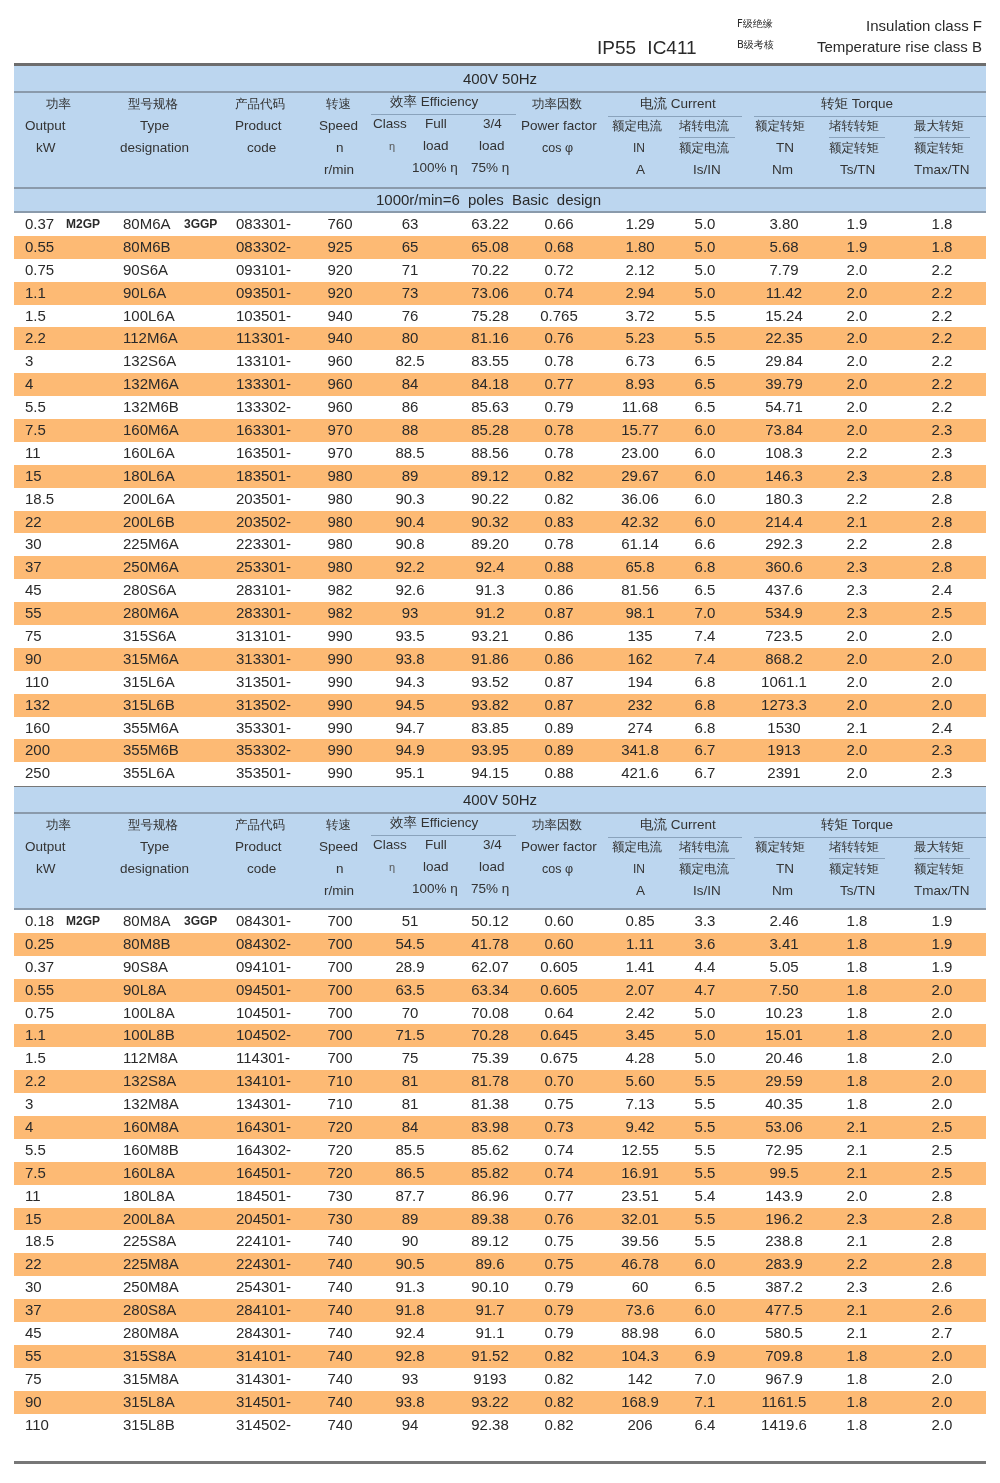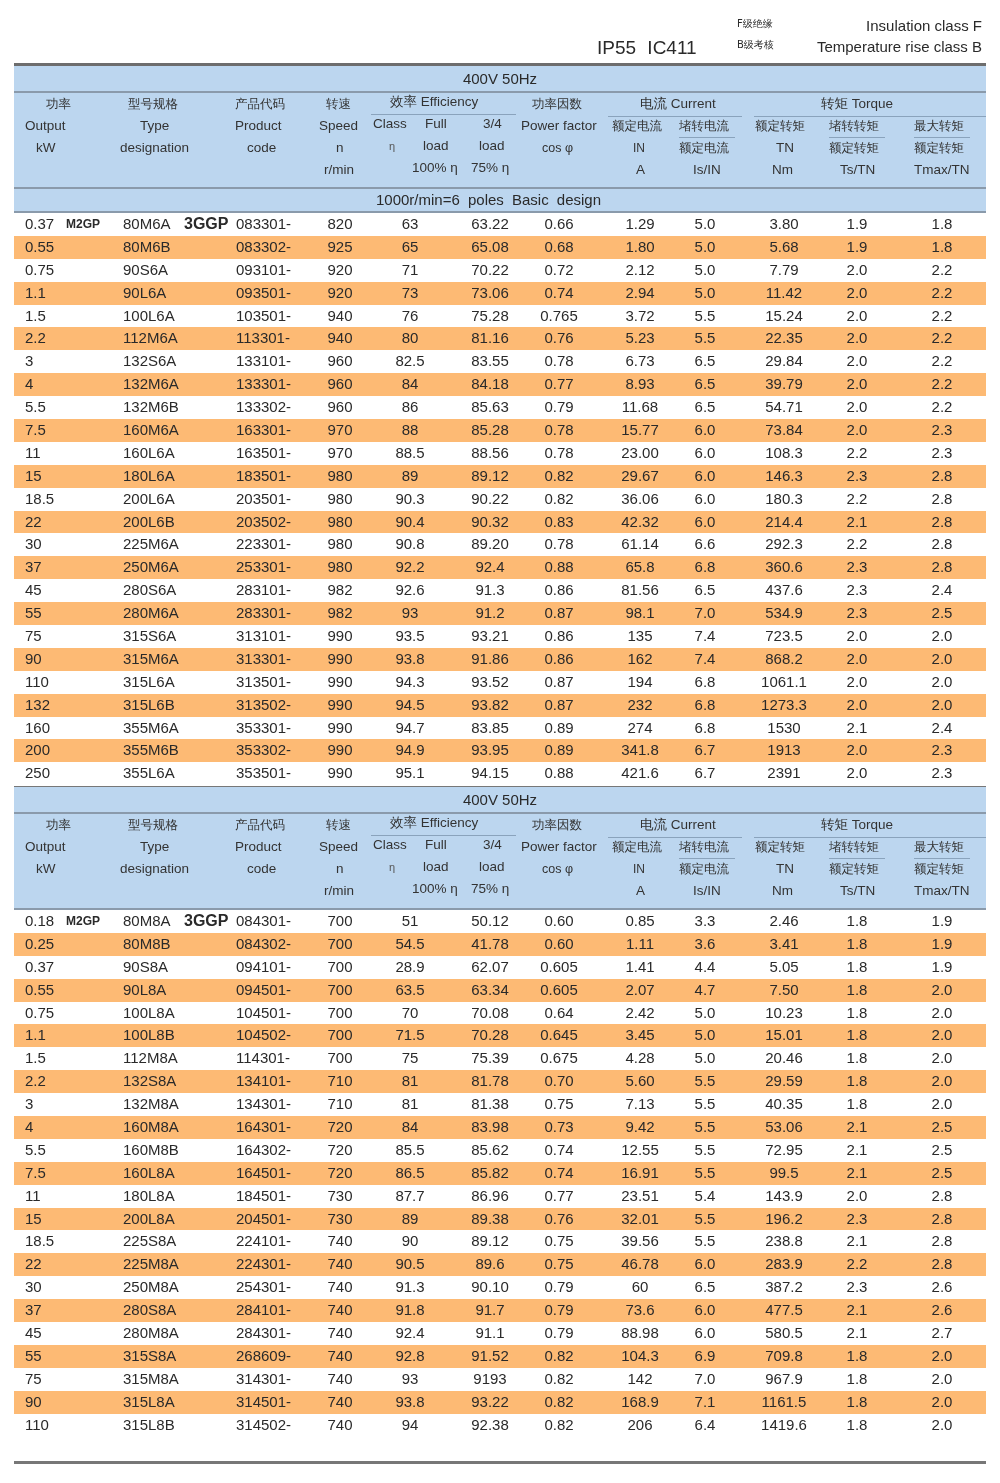--- a/index.html
+++ b/index.html
@@ -25,21 +25,21 @@
   .uline { position: absolute; height: 1px; background: #8aa3bc; }
   .basic { height: 22px; line-height: 22px; font-size: 15px; border-bottom: 2px solid #8a9aab; position: relative; }
   .basic span { position: absolute; left: 362px; white-space: nowrap; word-spacing: 4px; }
   .rows { position: relative; }
   .row { position: relative; height: 22.9px; font-size: 15px; }
   .row.alt { background: #fdba74; }
   .cell { position: absolute; top: 0; line-height: 22.9px; white-space: nowrap; }
   .c-out { left: 11px; }
   .c-pfx1 { left: 52px; font-size: 12px; font-weight: bold; }
   .c-type { left: 109px; }
-  .c-pfx2 { left: 170px; font-size: 16px; font-weight: bold; }
+  .c-pfx2 { left: 170px; font-size: 12px; font-weight: bold; }
   .c-code { left: 222px; }
   .ctr { transform: translateX(-50%); }
   .c-speed { left: 326px; }
   .c-cls { left: 396px; }
   .c-full { left: 476px; }
   .c-pf { left: 545px; }
   .c-in { left: 626px; }
   .c-isin { left: 691px; }
   .c-tn { left: 770px; }
   .c-ts { left: 843px; }
@@ -122,21 +122,21 @@
       </div>
       <div class="basic">
           <span>1000r/min=6 poles   Basic  design</span>
         </div>
     </div>
     <div class="rows">
         <div class="row">
           <span class="cell c-out">0.37</span>
           <span class="cell c-type">80M6A</span>
           <span class="cell c-code">083301-</span>
-          <span class="cell c-speed ctr">820</span>
+          <span class="cell c-speed ctr">760</span>
           <span class="cell c-cls ctr">63</span>
           <span class="cell c-full ctr">63.22</span>
           <span class="cell c-pf ctr">0.66</span>
           <span class="cell c-in ctr">1.29</span>
           <span class="cell c-isin ctr">5.0</span>
           <span class="cell c-tn ctr">3.80</span>
           <span class="cell c-ts ctr">1.9</span>
           <span class="cell c-tmax ctr">1.8</span>
           <span class="cell c-pfx1">M2GP</span>
           <span class="cell c-pfx2">3GGP</span>
@@ -808,21 +808,21 @@
           <span class="cell c-pf ctr">0.79</span>
           <span class="cell c-in ctr">88.98</span>
           <span class="cell c-isin ctr">6.0</span>
           <span class="cell c-tn ctr">580.5</span>
           <span class="cell c-ts ctr">2.1</span>
           <span class="cell c-tmax ctr">2.7</span>
         </div>
         <div class="row alt">
           <span class="cell c-out">55</span>
           <span class="cell c-type">315S8A</span>
-          <span class="cell c-code">268609-</span>
+          <span class="cell c-code">314101-</span>
           <span class="cell c-speed ctr">740</span>
           <span class="cell c-cls ctr">92.8</span>
           <span class="cell c-full ctr">91.52</span>
           <span class="cell c-pf ctr">0.82</span>
           <span class="cell c-in ctr">104.3</span>
           <span class="cell c-isin ctr">6.9</span>
           <span class="cell c-tn ctr">709.8</span>
           <span class="cell c-ts ctr">1.8</span>
           <span class="cell c-tmax ctr">2.0</span>
         </div>

